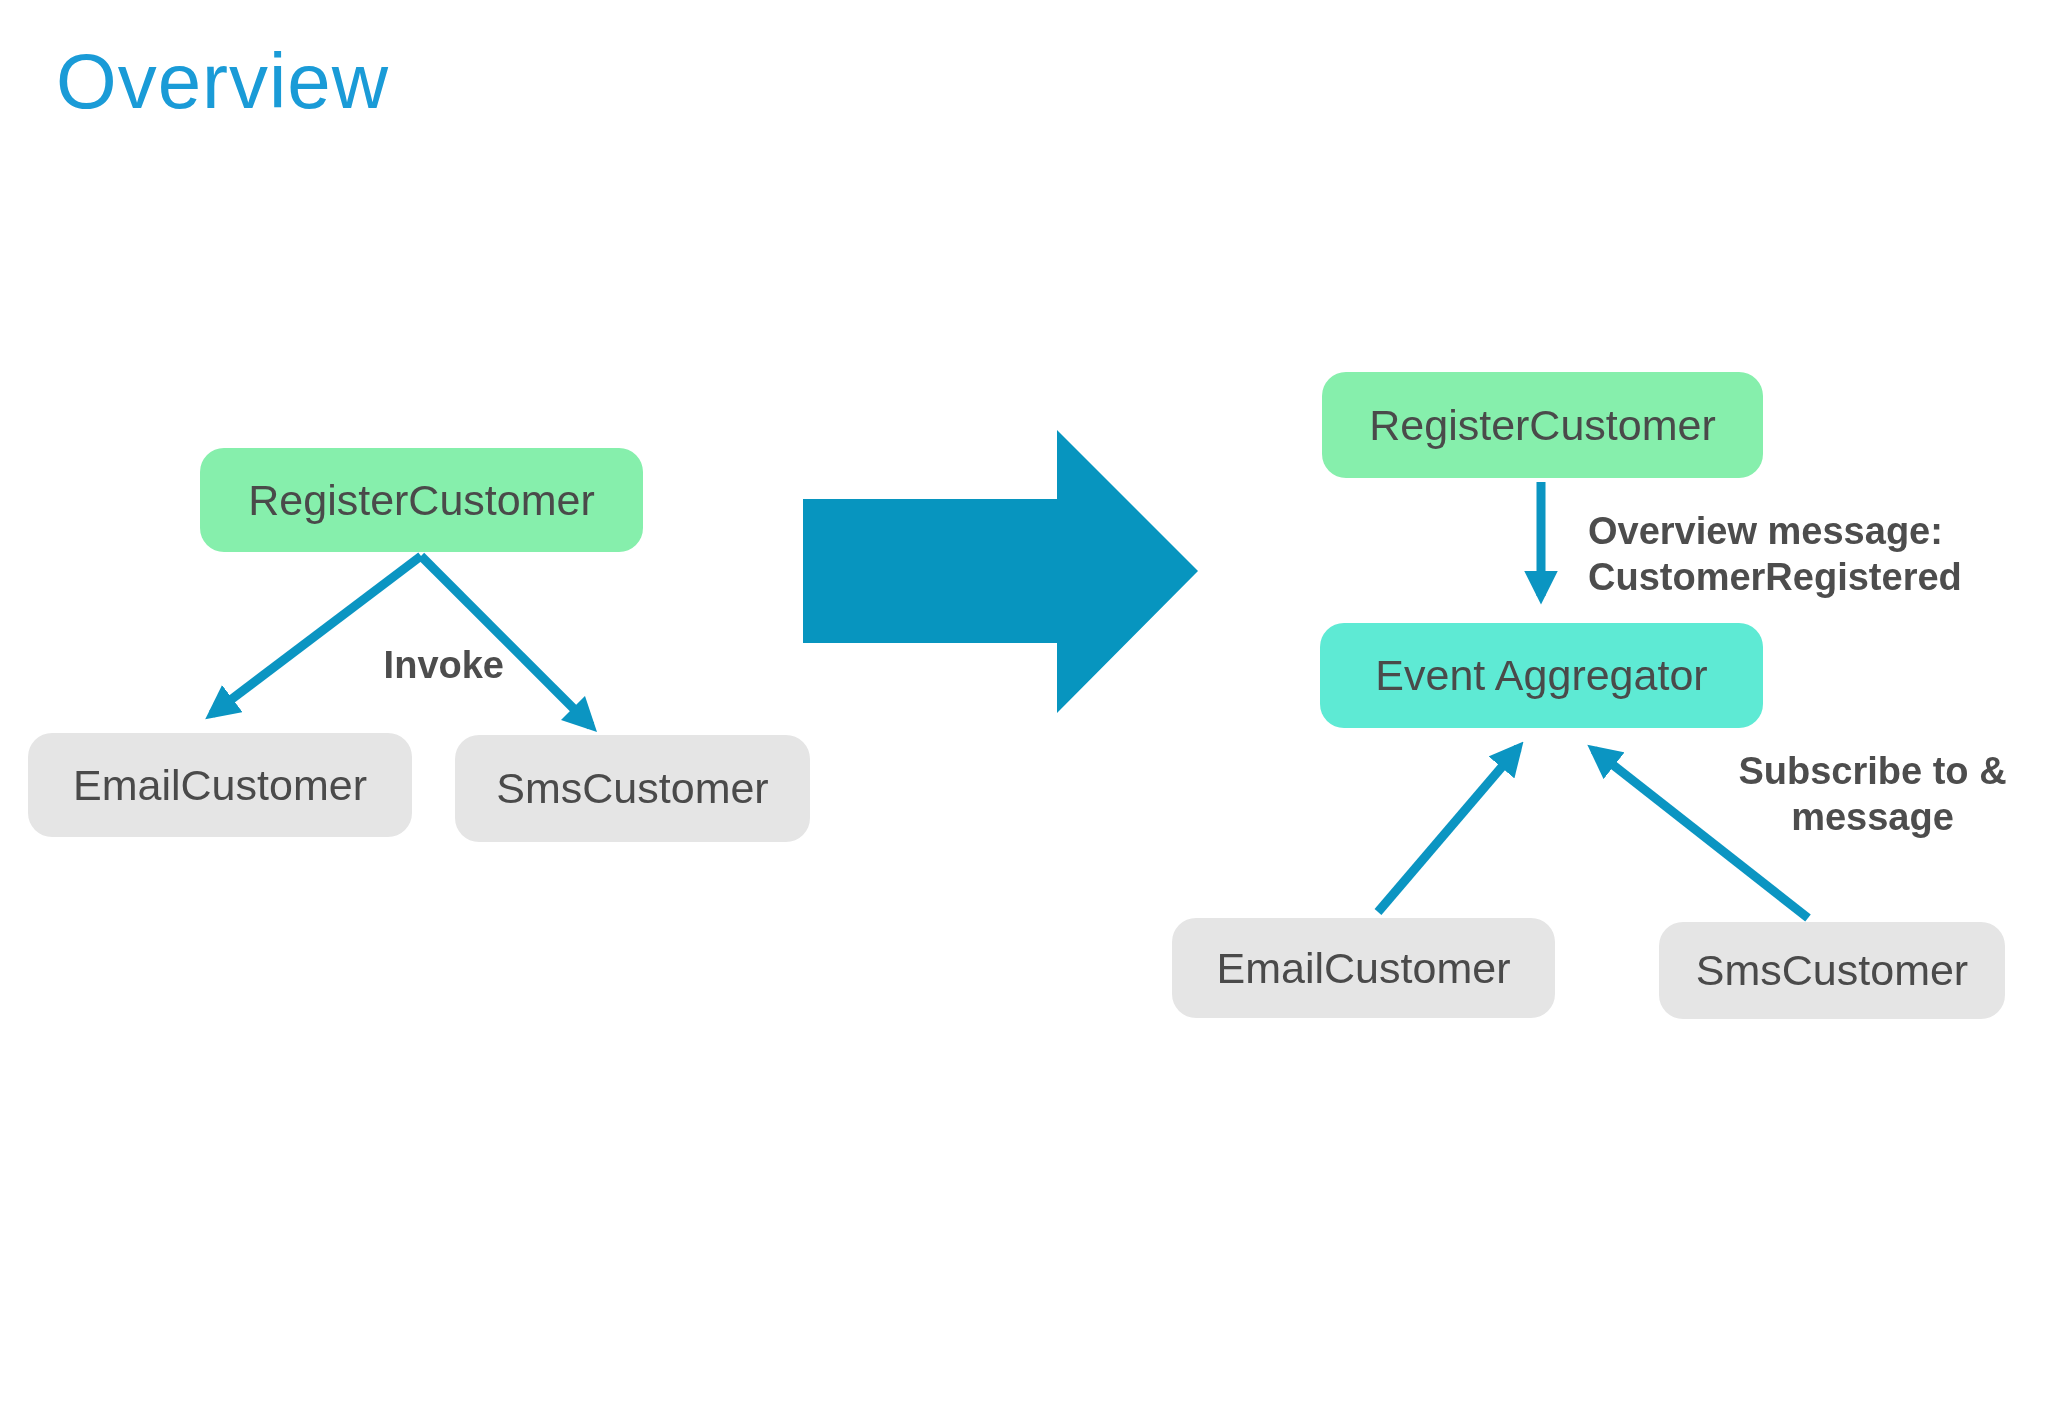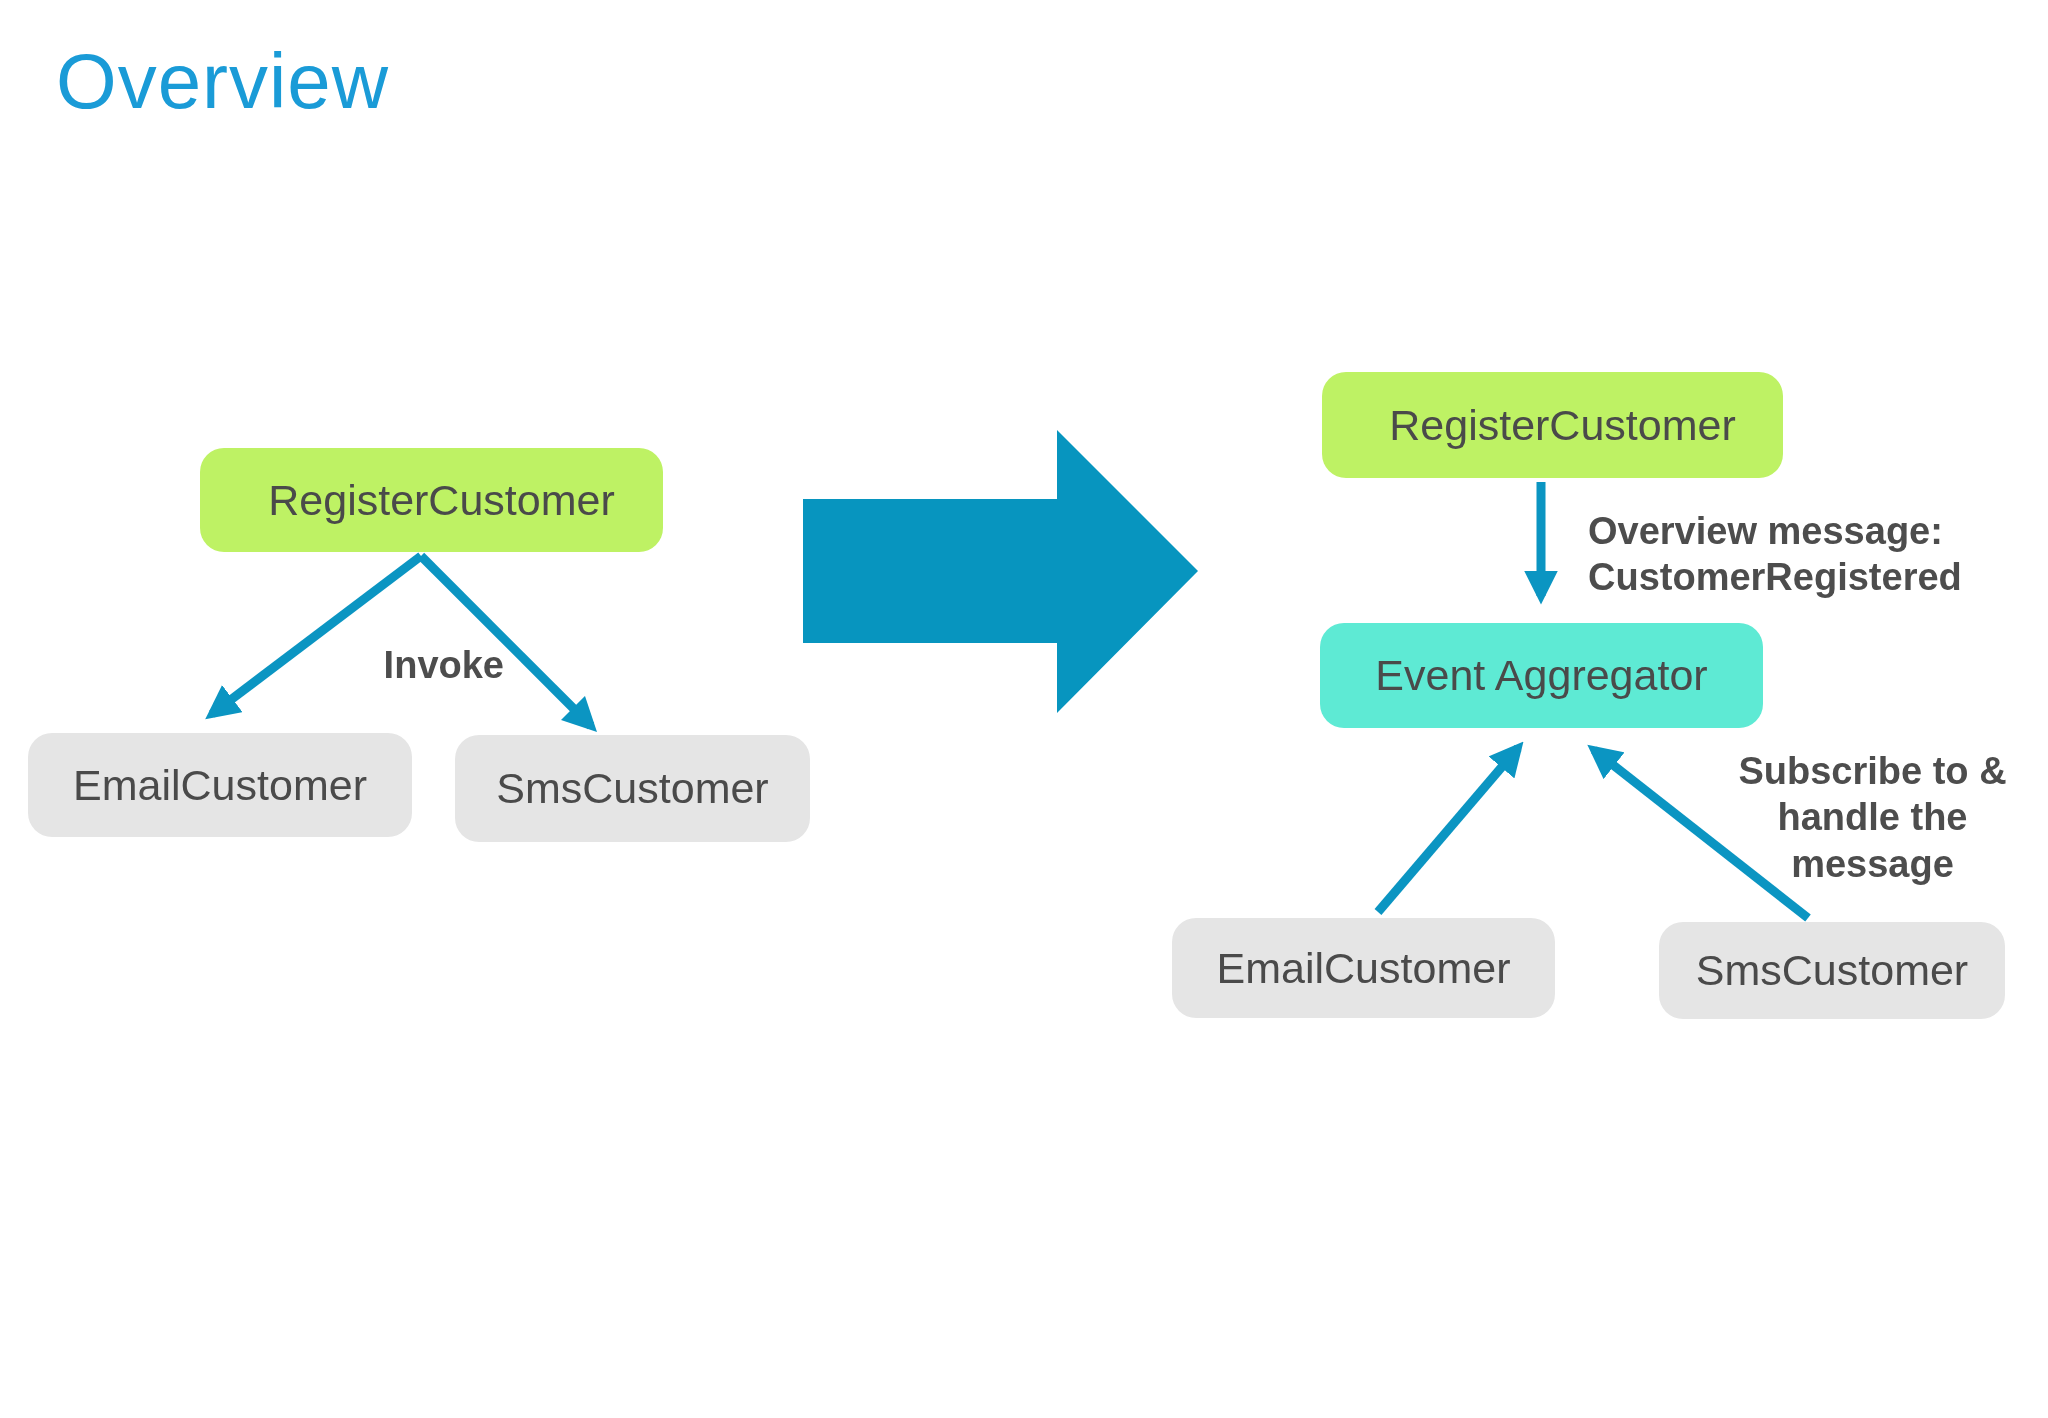--- a/index.html
+++ b/index.html
@@ -27,21 +27,21 @@
   .box {
     position: absolute;
     display: flex;
     align-items: center;
     justify-content: center;
     border-radius: 24px;
     font-size: 43px;
     color: #4A4A4A;
     white-space: nowrap;
   }
-  .box.blue   { background: #bef264; padding-left: 20px; }
+  .box.blue   { background: #86efac; }
   .box.green  { background: #5eead4; }
   .box.orange { background: #e5e5e5; }
 
   .diagram-label {
     position: absolute;
     font-size: 38px;
     font-weight: 700;
     color: #4D4D4D;
     line-height: 1.22;
     white-space: nowrap;
@@ -113,21 +113,20 @@
 
   <div id="publish-label" class="diagram-label">
     <div>Overview message:</div>
     <div>CustomerRegistered</div>
   </div>
 
   <div id="event-aggregator" class="box green">Event Aggregator</div>
 
   <div id="subscribe-label" class="diagram-label centered">
     <div>Subscribe to &amp;</div>
-    <div>handle the</div>
     <div>message</div>
   </div>
 
   <div id="right-email" class="box orange">EmailCustomer</div>
 
   <div id="right-sms" class="box orange">SmsCustomer</div>
 
 </div>
 
 </body></html>

